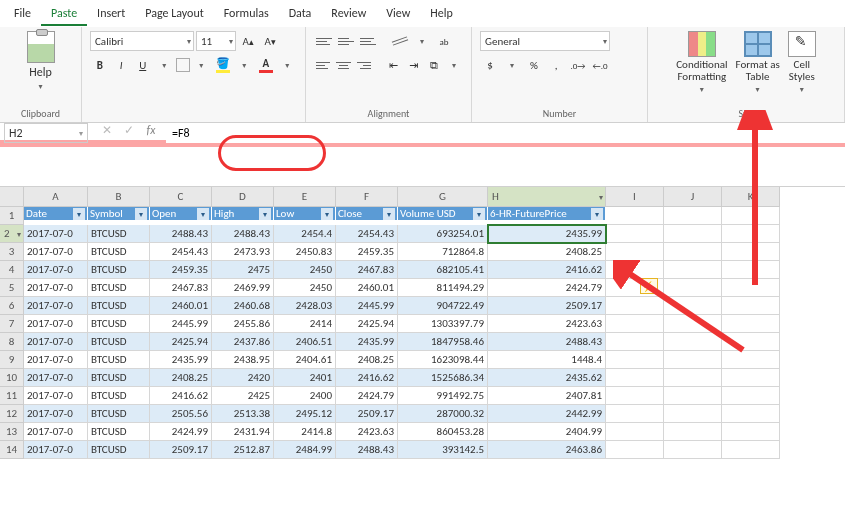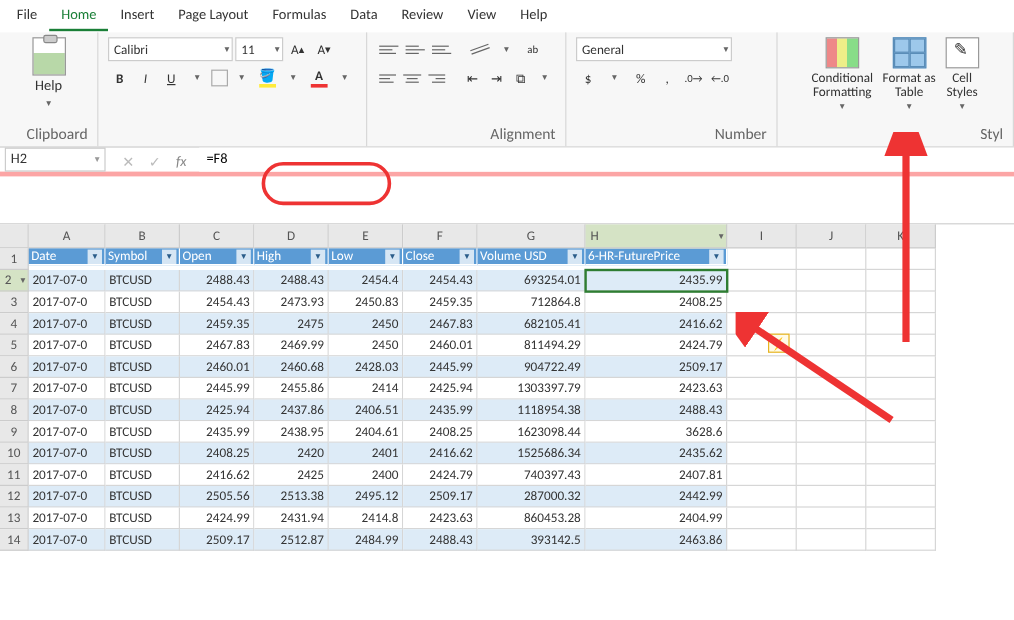--- a/index.html
+++ b/index.html
@@ -7,21 +7,21 @@
 
 
 .menubar { display: flex; gap: 0; padding: 2px 4px 0; font-size: 12px; border-bottom: 1px solid #fff; }
 .menubar .mi { padding: 4px 10px; cursor: pointer; }
 .menubar .mi.active { color: #1a7f37; border-bottom: 2px solid #1a7f37; }
 .menubar .mi.contextual { color: #1a7f37; }
 
 
 .ribbon { display: flex; border-bottom: 1px solid #d0d0d0; height: 96px; background: #f7f7f7; }
 .group { border-right: 1px solid #d8d8d8; padding: 4px 8px 2px; display: flex; flex-direction: column; justify-content: space-between; }
-.group .label { text-align: right; font-size: 13px; color: #666; padding-top: 2px; }
+.group .label { text-align: center; font-size: 10px; color: #666; padding-top: 2px; }
 
 
 .clipboard { width: 82px; }
 .paste-btn { display: flex; flex-direction: column; align-items: center; gap: 2px; cursor: pointer; }
 .paste-icon { width: 28px; height: 32px; background: linear-gradient(#fff 0 40%, #b8d8a8 40% 100%); border: 1px solid #999; position: relative; }
 .paste-icon::before { content: ""; position: absolute; top: -3px; left: 8px; width: 10px; height: 5px; background: #ccc; border: 1px solid #888; border-radius: 2px; }
 
 
 .font { width: 224px; }
 .fontrow { display: flex; gap: 2px; align-items: center; margin-bottom: 4px; }
@@ -50,21 +50,21 @@
 .stylebtns { display: flex; gap: 8px; justify-content: center; }
 .bigbtn { display: flex; flex-direction: column; align-items: center; gap: 2px; font-size: 11px; cursor: pointer; text-align: center; line-height: 1.1; }
 .bigbtn .ico { width: 28px; height: 26px; }
 .cf-ico { background: linear-gradient(90deg,#e88 0 33%,#ee8 33% 66%,#8d8 66% 100%); border: 1px solid #999; }
 .fat-ico { background: #9dc8eb; border: 1px solid #5a8db8; display: grid; grid-template-columns: 1fr 1fr; grid-template-rows: 1fr 1fr; }
 .fat-ico div { border: 1px solid #5a8db8; }
 .cs-ico { background: #fff; border: 1px solid #999; position: relative; }
 .cs-ico::after { content: "✎"; position: absolute; top: 2px; left: 6px; font-size: 14px; }
 
 
-.fbar { display: flex; align-items: flex-end; height: 24px; border-bottom: 4px solid #fca5a5; }
+.fbar { display: flex; align-items: flex-start; height: 24px; border-bottom: 7px solid #fca5a5; }
 .namebox { width: 84px; border: 1px solid #ccc; height: 20px; margin: 0 4px; padding: 0 4px; font-size: 12px; display: flex; align-items: center; justify-content: space-between; }
 .namebox::after { content: "▾"; font-size: 8px; color: #999; }
 .fbtns { display: flex; gap: 0; margin: 0 4px; color: #bbb; }
 .fbtns span { width: 22px; text-align: center; cursor: pointer; }
 .fx { font-style: italic; color: #888; }
 .formula-input { flex: 1; border: none; height: 20px; padding: 0 6px; font-size: 12px; outline: none; }
 .formula-highlight { position: absolute; left: 218px; top: 135px; width: 108px; height: 36px; border: 3px solid #e33; border-radius: 18px; pointer-events: none; }
 
 
 .fspacer { height: 40px; border-bottom: 1px solid #d0d0d0; }
@@ -87,21 +87,21 @@
 .arrow1 { position: absolute; left: 613px; top: 260px; pointer-events: none; }
 .arrow2 { position: absolute; left: 735px; top: 110px; pointer-events: none; }
 
 .smarttag { position: absolute; left: 640px; top: 278px; width: 18px; height: 16px; border: 1px solid #e6b422; background: #fffbe6; display: flex; align-items: center; justify-content: center; font-size: 10px; color: #b8860b; }
 </style>
 </head>
 <body>
 
 <div class="menubar" id="menubar">
     <div class="mi">File</div>
-    <div class="mi active">Home</div>
+    <div class="mi active">Paste</div>
     <div class="mi">Insert</div>
     <div class="mi">Page Layout</div>
     <div class="mi">Formulas</div>
     <div class="mi">Data</div>
     <div class="mi">Review</div>
     <div class="mi">View</div>
     <div class="mi">Help</div>
   </div>
 
 <div class="ribbon">
@@ -376,34 +376,34 @@
     <div class="cell"></div>
     <div class="cell"></div>
     <div class="cell"></div>
     <div class="rowhdr">8</div>
     <div class="cell band0">2017-07-0</div>
     <div class="cell band0">BTCUSD</div>
     <div class="cell band0 num">2425.94</div>
     <div class="cell band0 num">2437.86</div>
     <div class="cell band0 num">2406.51</div>
     <div class="cell band0 num">2435.99</div>
-    <div class="cell band0 num">1118954.38</div>
+    <div class="cell band0 num">1847958.46</div>
     <div class="cell band0 num">2488.43</div>
     <div class="cell"></div>
     <div class="cell"></div>
     <div class="cell"></div>
     <div class="rowhdr">9</div>
     <div class="cell band1">2017-07-0</div>
     <div class="cell band1">BTCUSD</div>
     <div class="cell band1 num">2435.99</div>
     <div class="cell band1 num">2438.95</div>
     <div class="cell band1 num">2404.61</div>
     <div class="cell band1 num">2408.25</div>
     <div class="cell band1 num">1623098.44</div>
-    <div class="cell band1 num">3628.6</div>
+    <div class="cell band1 num">1448.4</div>
     <div class="cell"></div>
     <div class="cell"></div>
     <div class="cell"></div>
     <div class="rowhdr">10</div>
     <div class="cell band0">2017-07-0</div>
     <div class="cell band0">BTCUSD</div>
     <div class="cell band0 num">2408.25</div>
     <div class="cell band0 num">2420</div>
     <div class="cell band0 num">2401</div>
     <div class="cell band0 num">2416.62</div>
@@ -412,21 +412,21 @@
     <div class="cell"></div>
     <div class="cell"></div>
     <div class="cell"></div>
     <div class="rowhdr">11</div>
     <div class="cell band1">2017-07-0</div>
     <div class="cell band1">BTCUSD</div>
     <div class="cell band1 num">2416.62</div>
     <div class="cell band1 num">2425</div>
     <div class="cell band1 num">2400</div>
     <div class="cell band1 num">2424.79</div>
-    <div class="cell band1 num">740397.43</div>
+    <div class="cell band1 num">991492.75</div>
     <div class="cell band1 num">2407.81</div>
     <div class="cell"></div>
     <div class="cell"></div>
     <div class="cell"></div>
     <div class="rowhdr">12</div>
     <div class="cell band0">2017-07-0</div>
     <div class="cell band0">BTCUSD</div>
     <div class="cell band0 num">2505.56</div>
     <div class="cell band0 num">2513.38</div>
     <div class="cell band0 num">2495.12</div>

